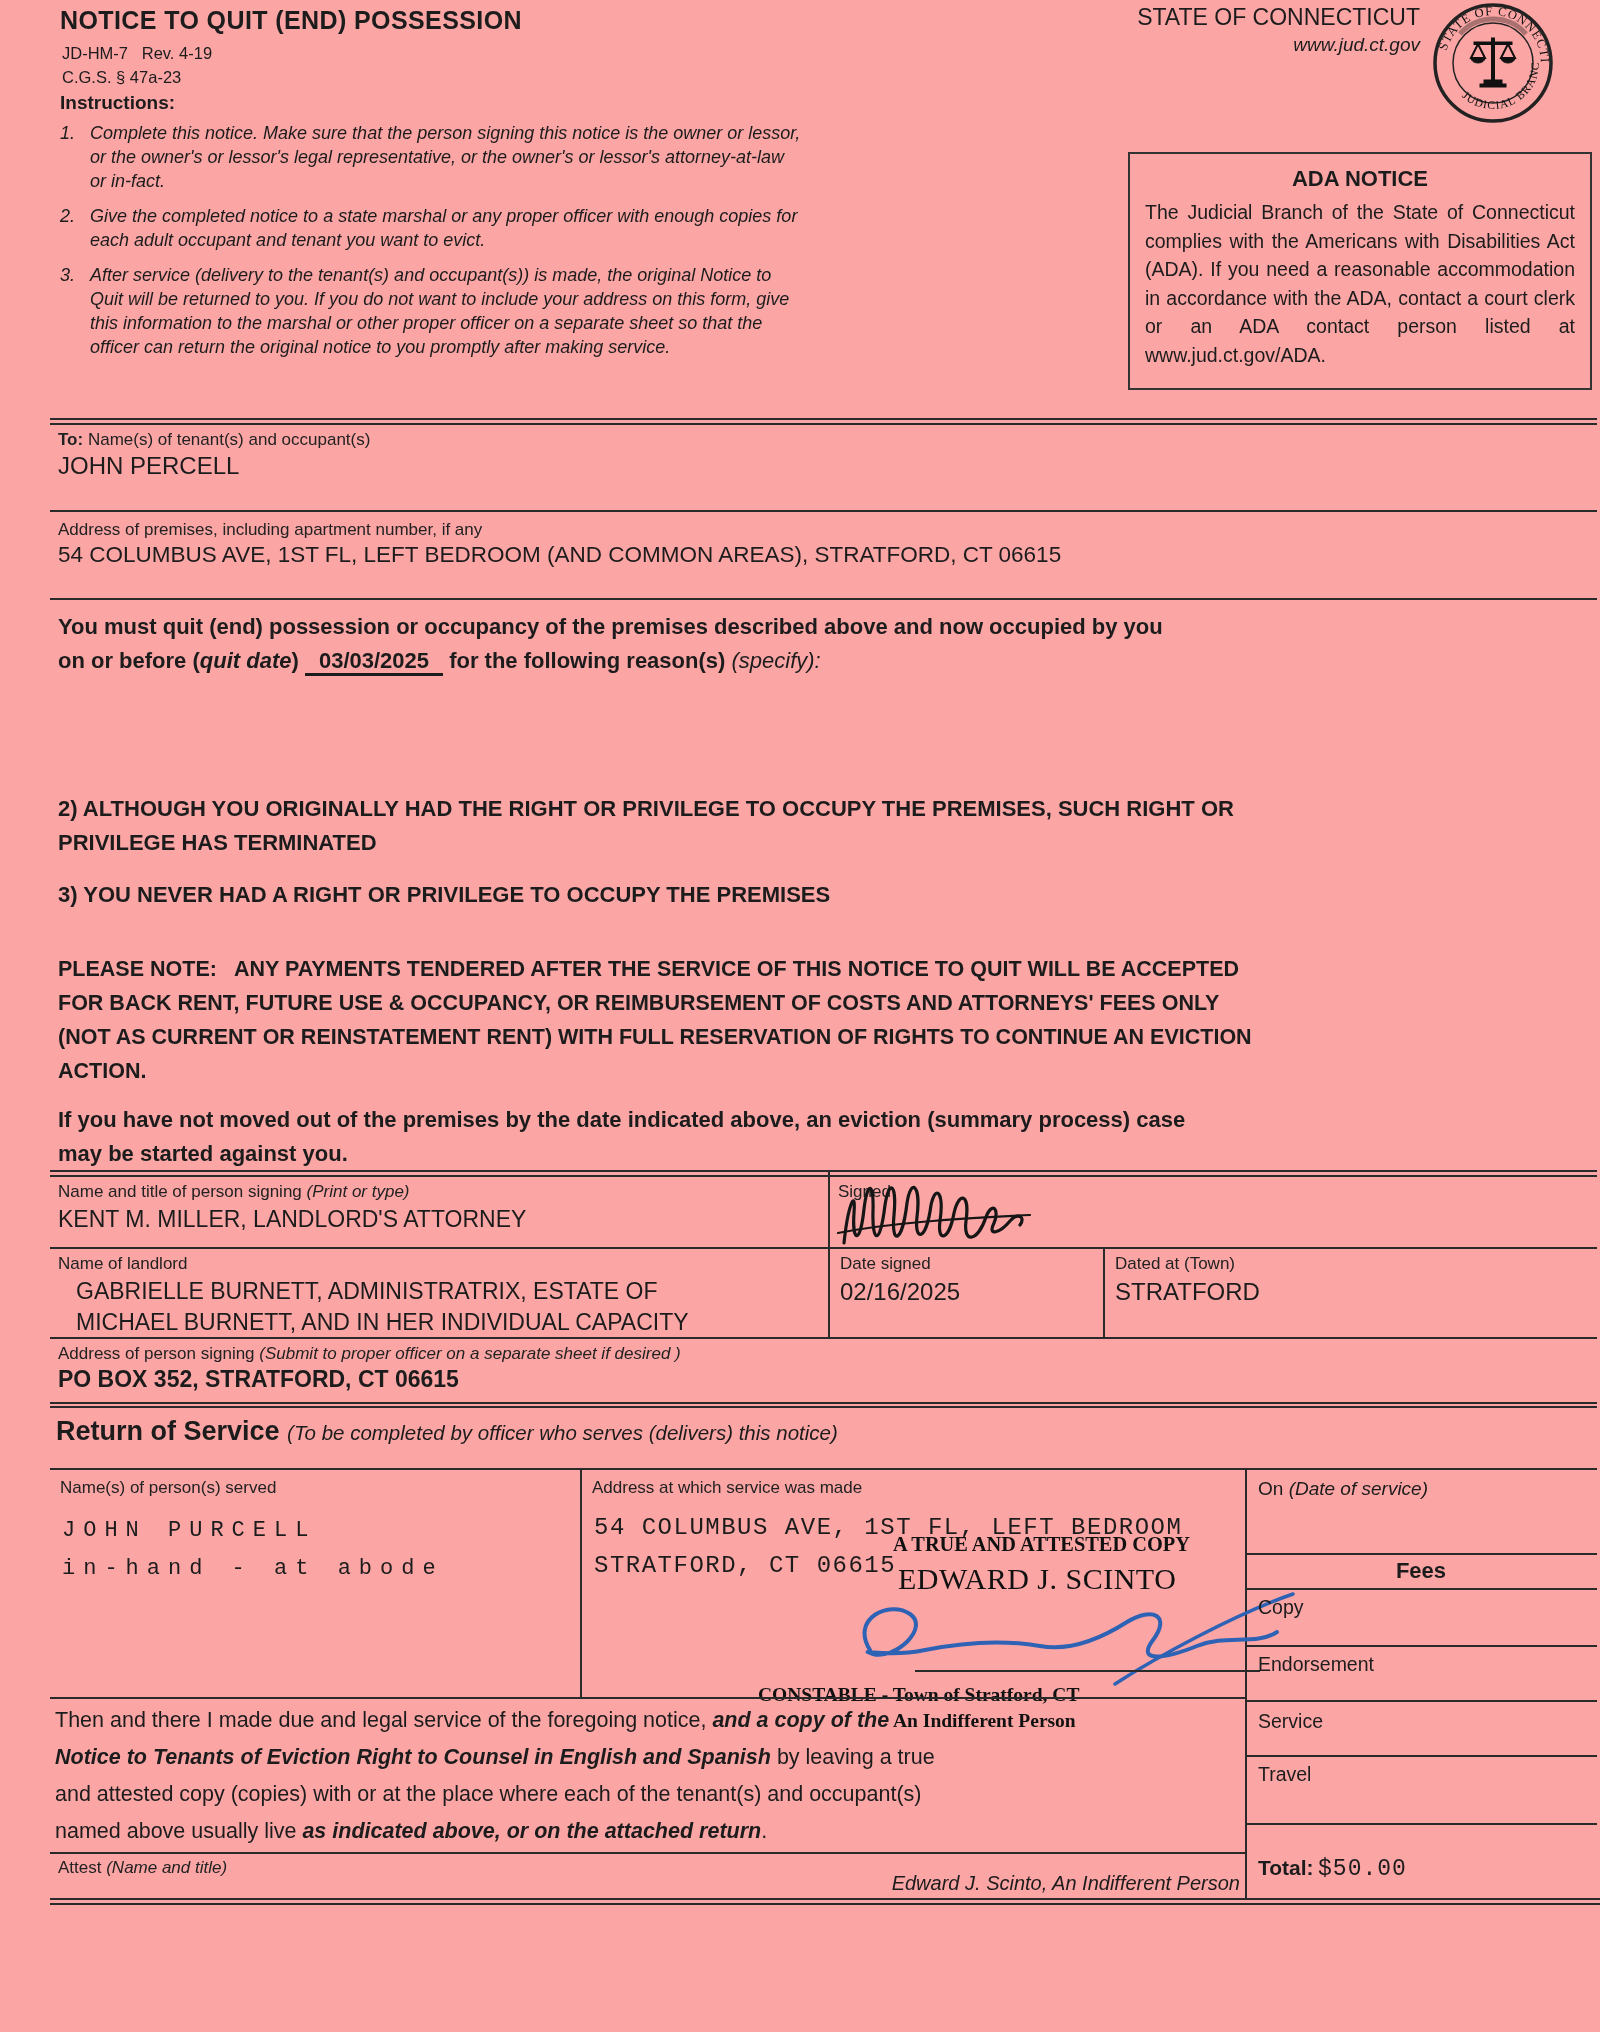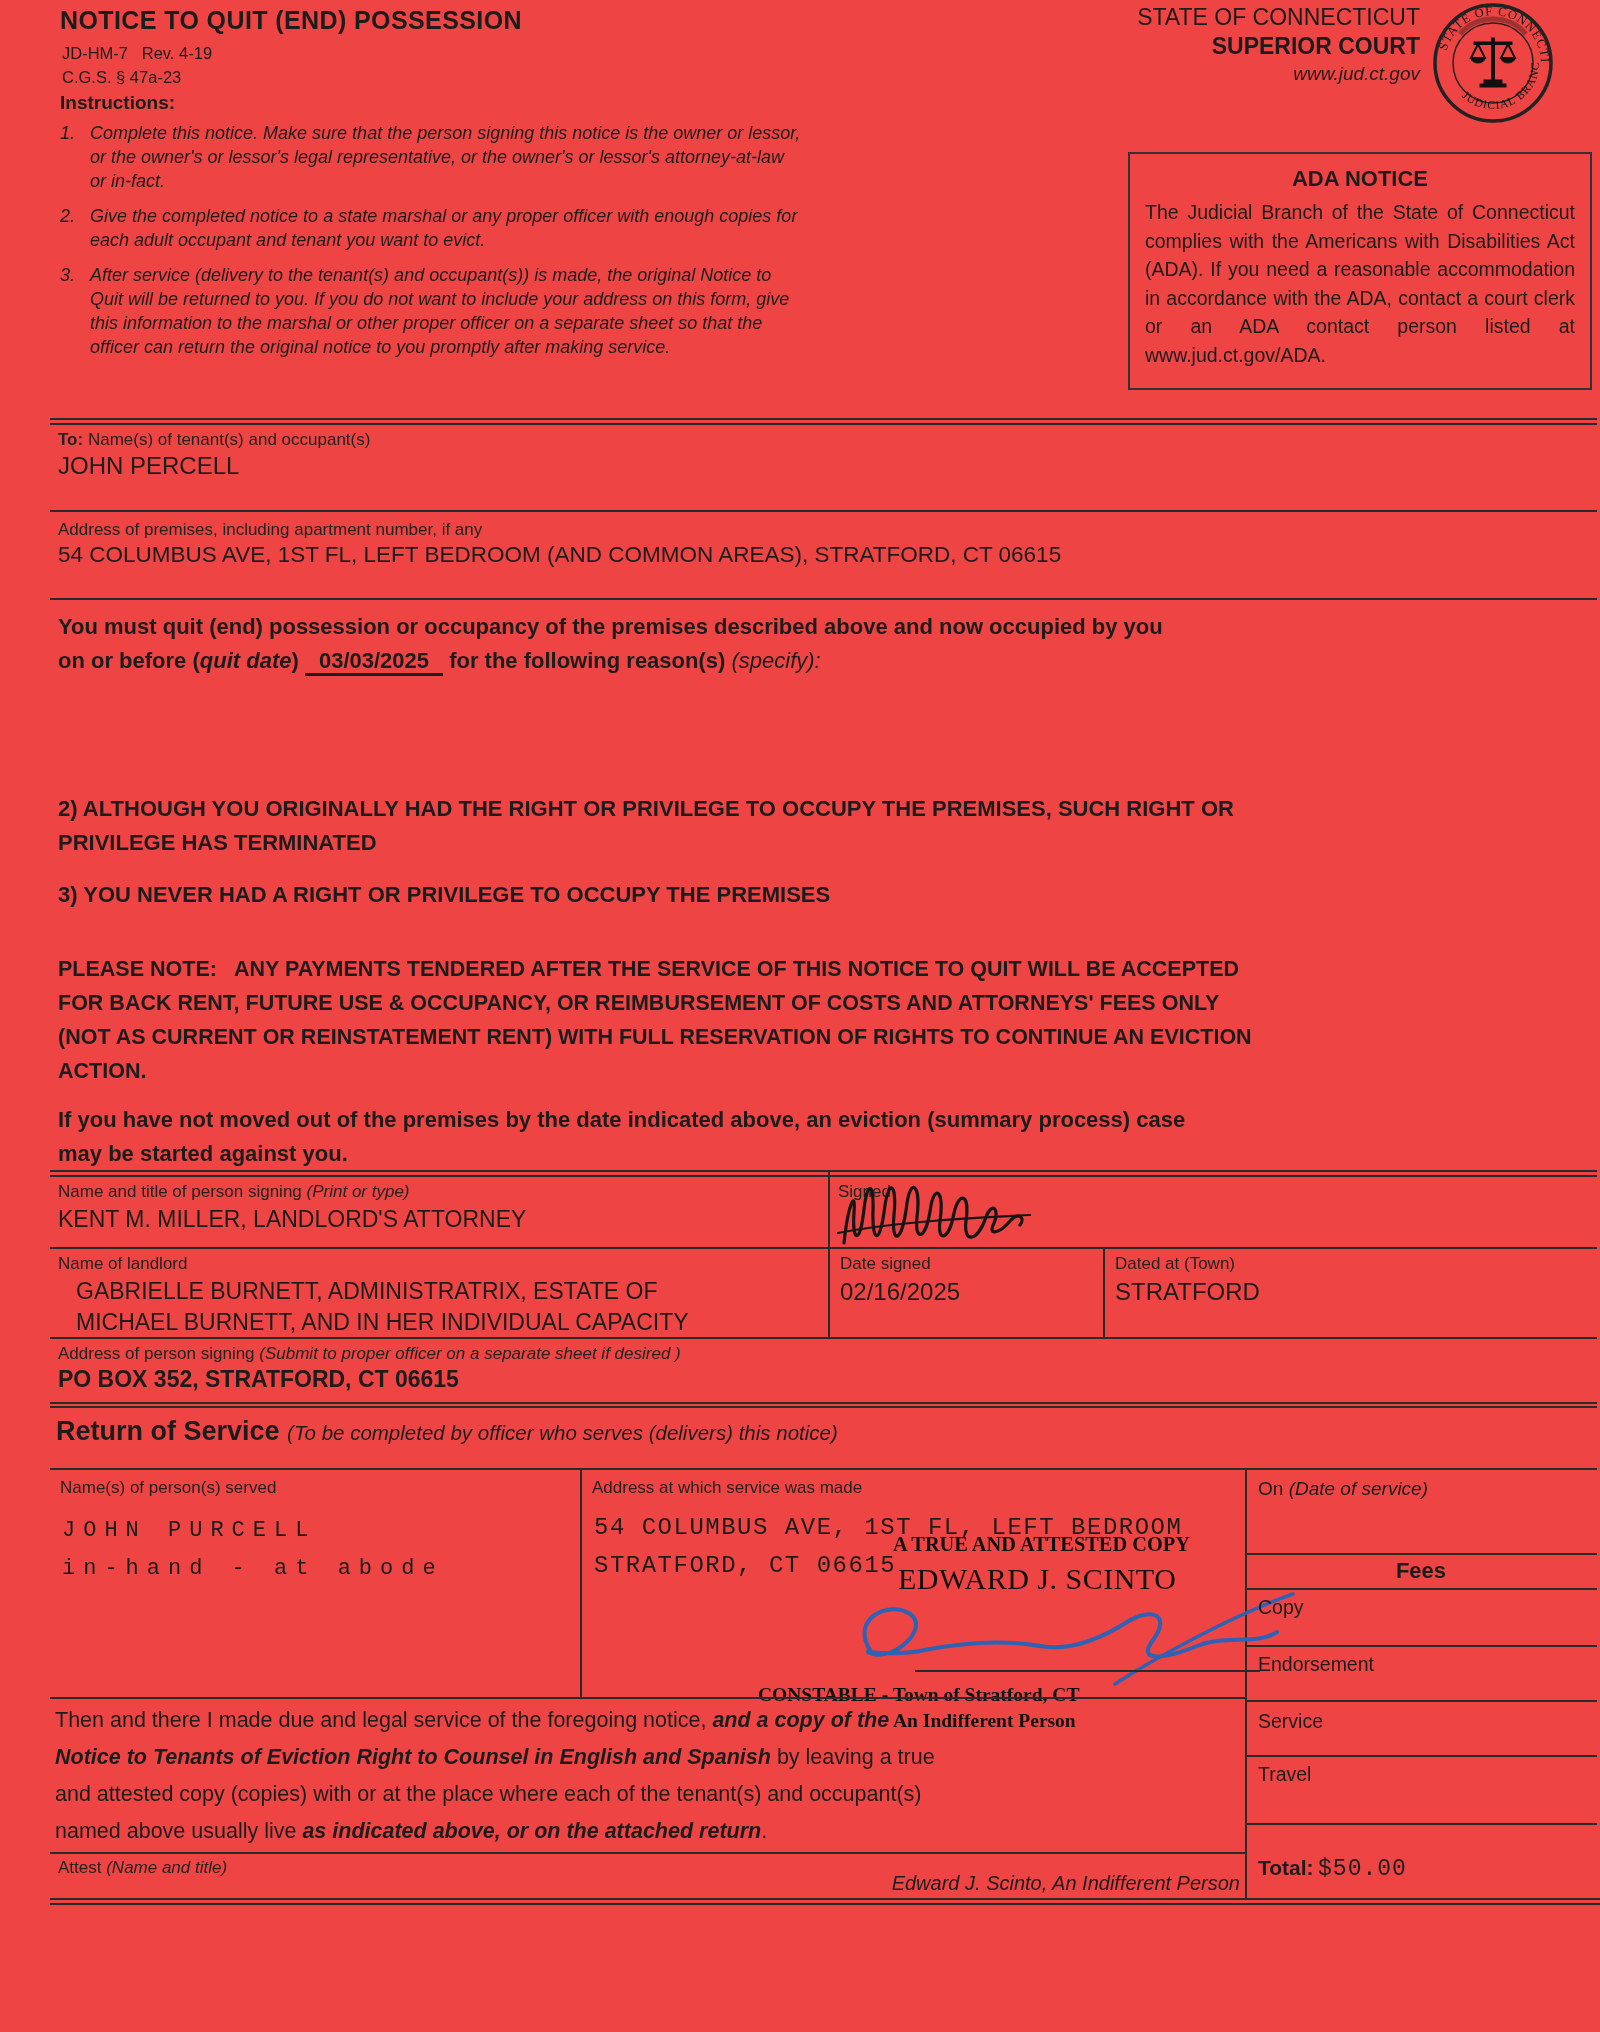--- a/index.html
+++ b/index.html
@@ -1,19 +1,19 @@
 <!DOCTYPE html>
 <html><head>
 <meta charset="utf-8">
 <style>
   html,body{margin:0;padding:0;background:#e8e8e8;}
   .page{
     position:relative;
     width:1600px;height:2032px;
-    background:#ef4444;
+    background:#fca5a5;
     font-family:"Liberation Sans", sans-serif;
     color:#1c1c1c;
     overflow:hidden;
   }
   .abs{position:absolute;}
   .b{font-weight:bold;}
   .i{font-style:italic;}
   .bi{font-weight:bold;font-style:italic;}
   .ws{white-space:pre-wrap;}
   .lbl{font-size:17px;color:#222;}
@@ -38,21 +38,20 @@
 <body>
 
 <div class="page">
 
   <div class="abs b" style="left:60px;top:6px;font-size:25px;letter-spacing:.4px;">NOTICE TO QUIT (END) POSSESSION</div>
   <div class="abs ws" style="left:62px;top:44px;font-size:16.5px;">JD-HM-7   Rev. 4-19</div>
   <div class="abs" style="left:62px;top:68px;font-size:16.5px;">C.G.S. § 47a-23</div>
 
   <div class="abs" style="left:900px;top:4px;width:520px;text-align:right;">
     <div style="font-size:23px;">STATE OF CONNECTICUT</div>
-    <div class="b" style="font-size:23px;margin-top:2px;">SUPERIOR COURT</div>
     <div class="i" style="font-size:19px;margin-top:3px;">www.jud.ct.gov</div>
   </div>
 
   <svg class="abs" style="left:1430px;top:0px;" width="126" height="126" viewBox="0 0 126 126">
     <circle cx="63" cy="63" r="58" fill="none" stroke="#222" stroke-width="3.5"></circle>
     <circle cx="63" cy="63" r="40" fill="none" stroke="#222" stroke-width="1.5"></circle>
     <defs>
       <path id="sealTop" d="M 63,63 m -48,0 a 48,48 0 1,1 96,0"></path>
       <path id="sealBot" d="M 63,63 m -47,0 a 47,47 0 1,0 94,0" transform="rotate(0 63 63)"></path>
       <path id="sealBot2" d="M 17,63 a 46,46 0 0,0 92,0"></path>

